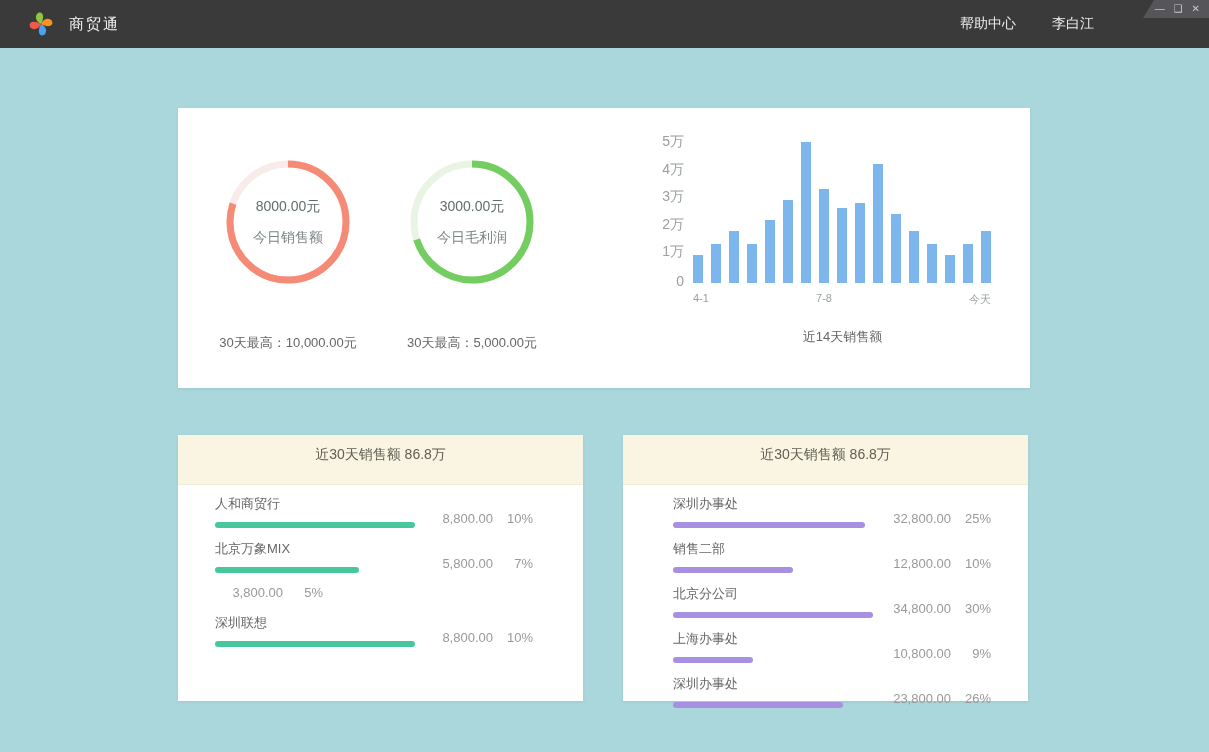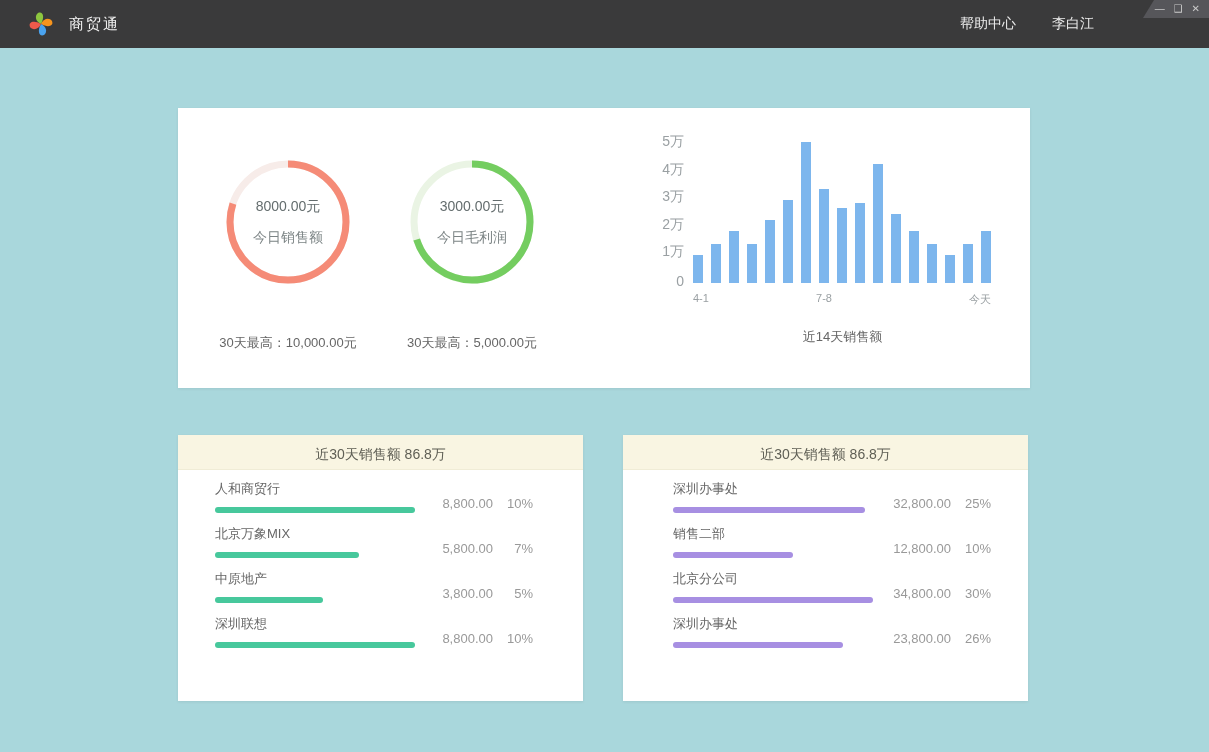--- a/index.html
+++ b/index.html
@@ -38,21 +38,21 @@
   .bar { width:10px; background:#7db6ed; }
   .x-labels { position:relative; height:14px; margin:9px 0 0 37px; width:298px;
     font-size:11px; color:#9aa0a3; }
   .x-first { position:absolute; left:0; }
   .x-mid   { position:absolute; left:131px; transform:translateX(-50%); }
   .x-last  { position:absolute; right:0; }
   .chart-title { margin-top:22px; padding-left:37px; text-align:center; font-size:13px; color:#666; }
 
   .cards-row { display:flex; gap:40px; margin:47px 0 0 178px; }
   .list-card { width:405px; height:266px; background:#fff; box-shadow:0 1px 3px rgba(0,0,0,.07); }
-  .list-card-header { height:35px; line-height:38px; background:#f9f5e2; text-align:center;
+  .list-card-header { height:50px; line-height:38px; background:#f9f5e2; text-align:center;
     font-size:14px; color:#5f5f55; border-bottom:1px solid #f0ecd6; }
   .list-body { padding:10px 50px 0 37px; }
   .list-card.right .list-body { padding:10px 37px 0 50px; }
   .list-row { display:flex; justify-content:space-between; align-items:flex-end; margin-bottom:12px; }
   .row-left { width:200px; }
   .row-label { font-size:13px; color:#666; margin-bottom:9px; }
   .bar-track { height:6px; }
   .bar-fill { height:6px; border-radius:3px; }
   .row-right { display:flex; gap:10px; font-size:13px; color:#999; padding-bottom:2px; }
   .row-value { min-width:68px; text-align:right; }
@@ -173,26 +173,20 @@
             <div class="bar-track">
               <div class="bar-fill" style="width: 72%; background: rgb(71, 200, 156);"></div>
             </div>
           </div>
           <div class="row-right">
             <span class="row-value">5,800.00</span>
             <span class="row-pct">7%</span>
           </div>
         </div>
         <div class="list-row">
-          <div class="row-left">
-            <div class="row-label">中原地产</div>
-            <div class="bar-track">
-              <div class="bar-fill" style="width: 54%; background: rgb(71, 200, 156);"></div>
-            </div>
-          </div>
           <div class="row-right">
             <span class="row-value">3,800.00</span>
             <span class="row-pct">5%</span>
           </div>
         </div>
         <div class="list-row">
           <div class="row-left">
             <div class="row-label">深圳联想</div>
             <div class="bar-track">
               <div class="bar-fill" style="width: 100%; background: rgb(71, 200, 156);"></div>
@@ -239,20 +233,32 @@
               <div class="bar-fill" style="width: 100%; background: rgb(167, 143, 226);"></div>
             </div>
           </div>
           <div class="row-right">
             <span class="row-value">34,800.00</span>
             <span class="row-pct">30%</span>
           </div>
         </div>
         <div class="list-row">
           <div class="row-left">
+            <div class="row-label">上海办事处</div>
+            <div class="bar-track">
+              <div class="bar-fill" style="width: 40%; background: rgb(167, 143, 226);"></div>
+            </div>
+          </div>
+          <div class="row-right">
+            <span class="row-value">10,800.00</span>
+            <span class="row-pct">9%</span>
+          </div>
+        </div>
+        <div class="list-row">
+          <div class="row-left">
             <div class="row-label">深圳办事处</div>
             <div class="bar-track">
               <div class="bar-fill" style="width: 85%; background: rgb(167, 143, 226);"></div>
             </div>
           </div>
           <div class="row-right">
             <span class="row-value">23,800.00</span>
             <span class="row-pct">26%</span>
           </div>
         </div>

